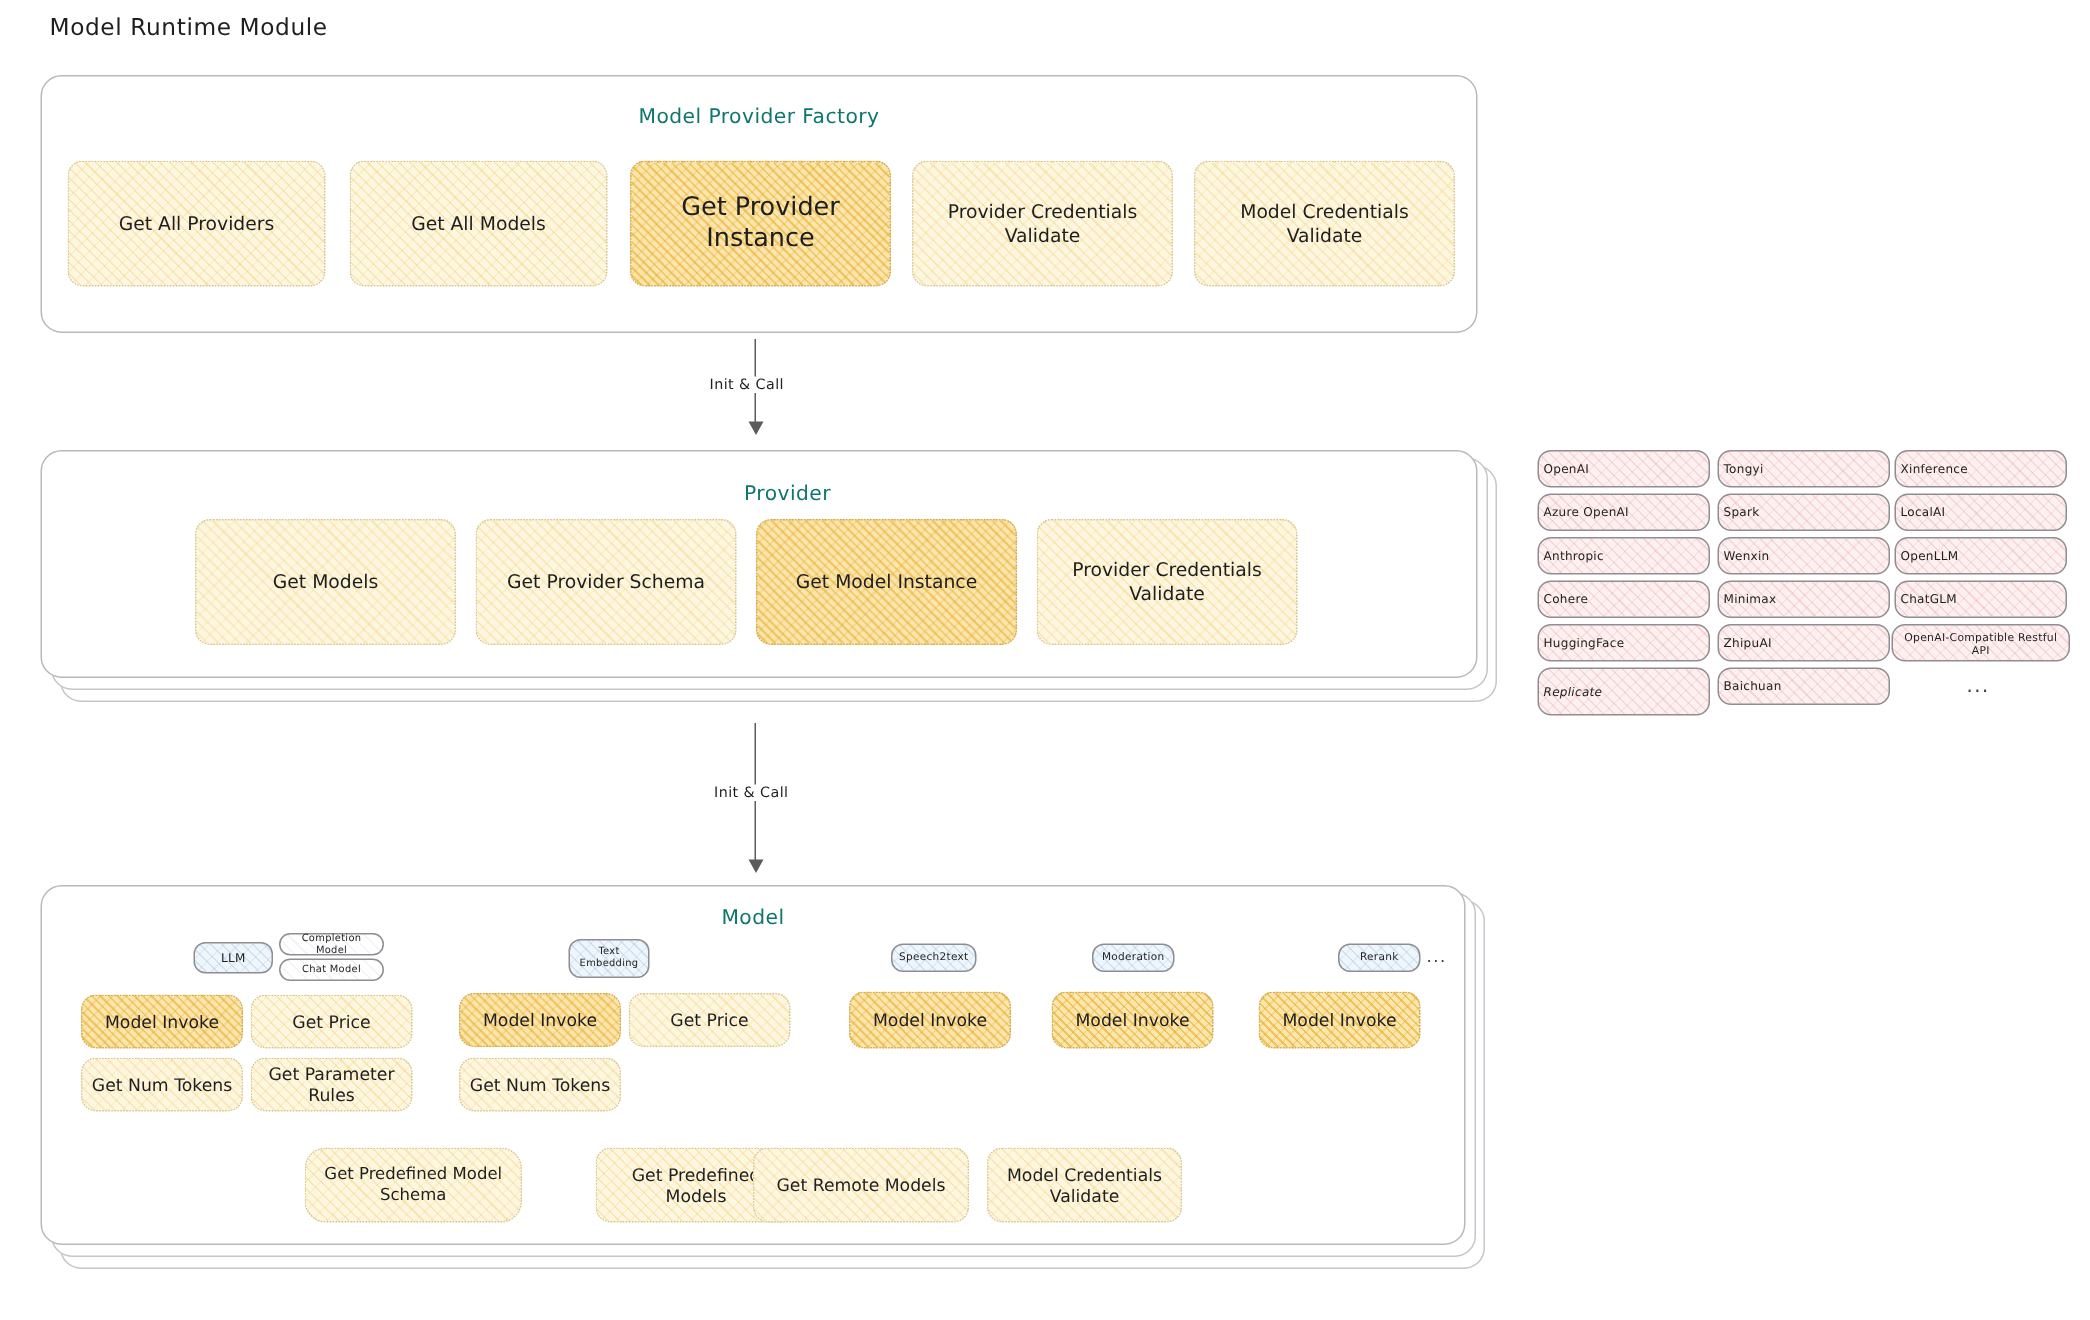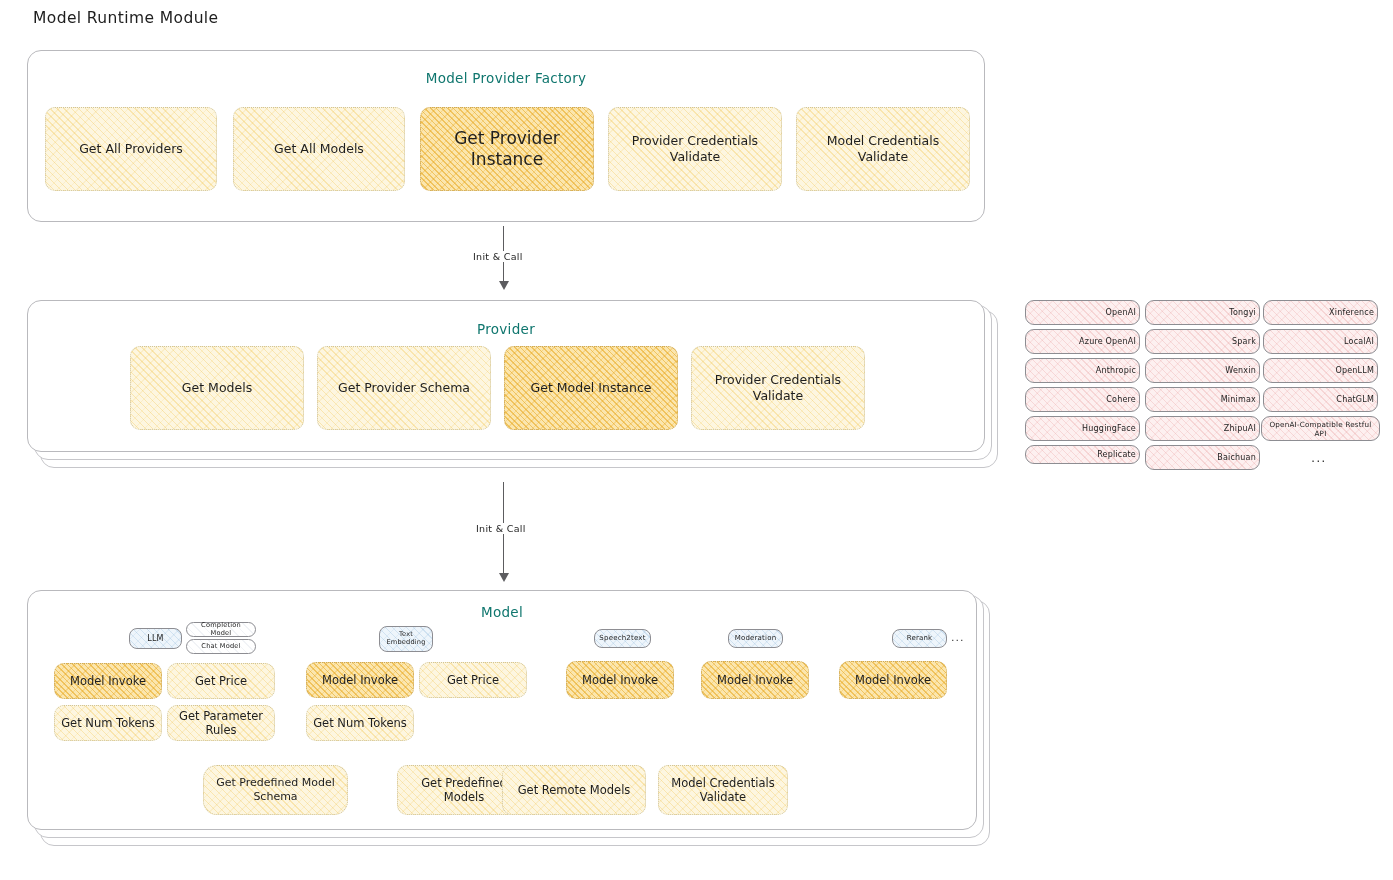--- a/index.html
+++ b/index.html
@@ -98,21 +98,21 @@
   .fbox.strong { border-color: #c9a85e; }
 
   
   .ppill {
     position: absolute;
     box-sizing: border-box;
     border: 1.2px solid #8d8d92;
     border-radius: 9px;
     display: flex;
     align-items: center;
-    justify-content: flex-end;
+    justify-content: flex-start;
     text-align: center;
     font-size: 8px;
     color: #1e1e1e;
     letter-spacing: .2px;
     padding: 0 3px;
   }
 
   
   .badge {
     position: absolute;
@@ -184,21 +184,21 @@
   <span>Model Credentials Validate</span>
 </div>
 
 <div class="arrow-line" style="left:503px; top:226px; height:58px;"></div>
 <div class="arrow-head" style="left:499px; top:281px;"></div>
 <div class="arrow-label" style="left:470px; top:251px;">Init &amp; Call</div>
 
 <div class="panel-shadow" style="left:40px; top:310px; width:958px; height:158px;"></div>
 <div class="panel-shadow" style="left:34px; top:305px; width:958px; height:155px;"></div>
 <div class="panel" style="left:27px; top:300px; width:958px; height:152px;"></div>
-<div class="panel-title" style="left:27px; top:321px; width:958px;">Provider</div>
+<div class="panel-title" style="left:27px; top:321px; width:958px;padding-left:19px;">Provider</div>
 
 <div class="fbox hatch-yellow-light" style="left:130px; top:346px; width:174px; height:84px; font-size:12.5px;">
   <span>Get Models</span>
 </div>
 <div class="fbox hatch-yellow-light" style="left:317px; top:346px; width:174px; height:84px; font-size:12.5px;">
   <span>Get Provider Schema</span>
 </div>
 <div class="fbox strong hatch-yellow-strong" style="left:504px; top:346px; width:174px; height:84px; font-size:12.5px;">
   <span>Get Model Instance</span>
 </div>
@@ -214,21 +214,21 @@
 </div>
 <div class="ppill hatch-pink" style="left:1025px; top:358px; width:115px; height:25px;">
   <span>Anthropic</span>
 </div>
 <div class="ppill hatch-pink" style="left:1025px; top:387px; width:115px; height:25px;">
   <span>Cohere</span>
 </div>
 <div class="ppill hatch-pink" style="left:1025px; top:416px; width:115px; height:25px;">
   <span>HuggingFace</span>
 </div>
-<div class="ppill hatch-pink" style="left:1025px; top:445px; width:115px; height:19px;">
+<div class="ppill hatch-pink" style="left:1025px; top:445px; width:115px; height:32px;font-style:italic;">
   <span>Replicate</span>
 </div>
 
 <div class="ppill hatch-pink" style="left:1145px; top:300px; width:115px; height:25px;">
   <span>Tongyi</span>
 </div>
 <div class="ppill hatch-pink" style="left:1145px; top:329px; width:115px; height:25px;">
   <span>Spark</span>
 </div>
 <div class="ppill hatch-pink" style="left:1145px; top:358px; width:115px; height:25px;">

